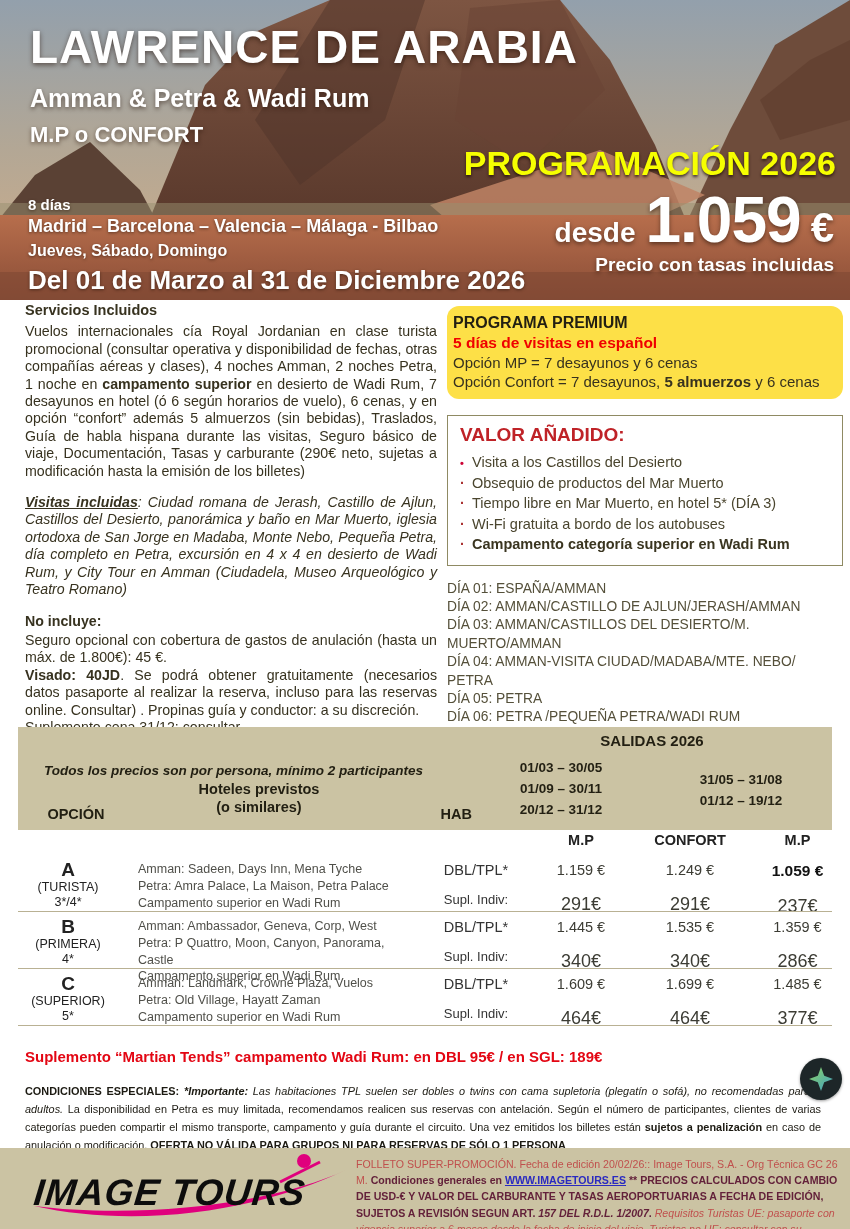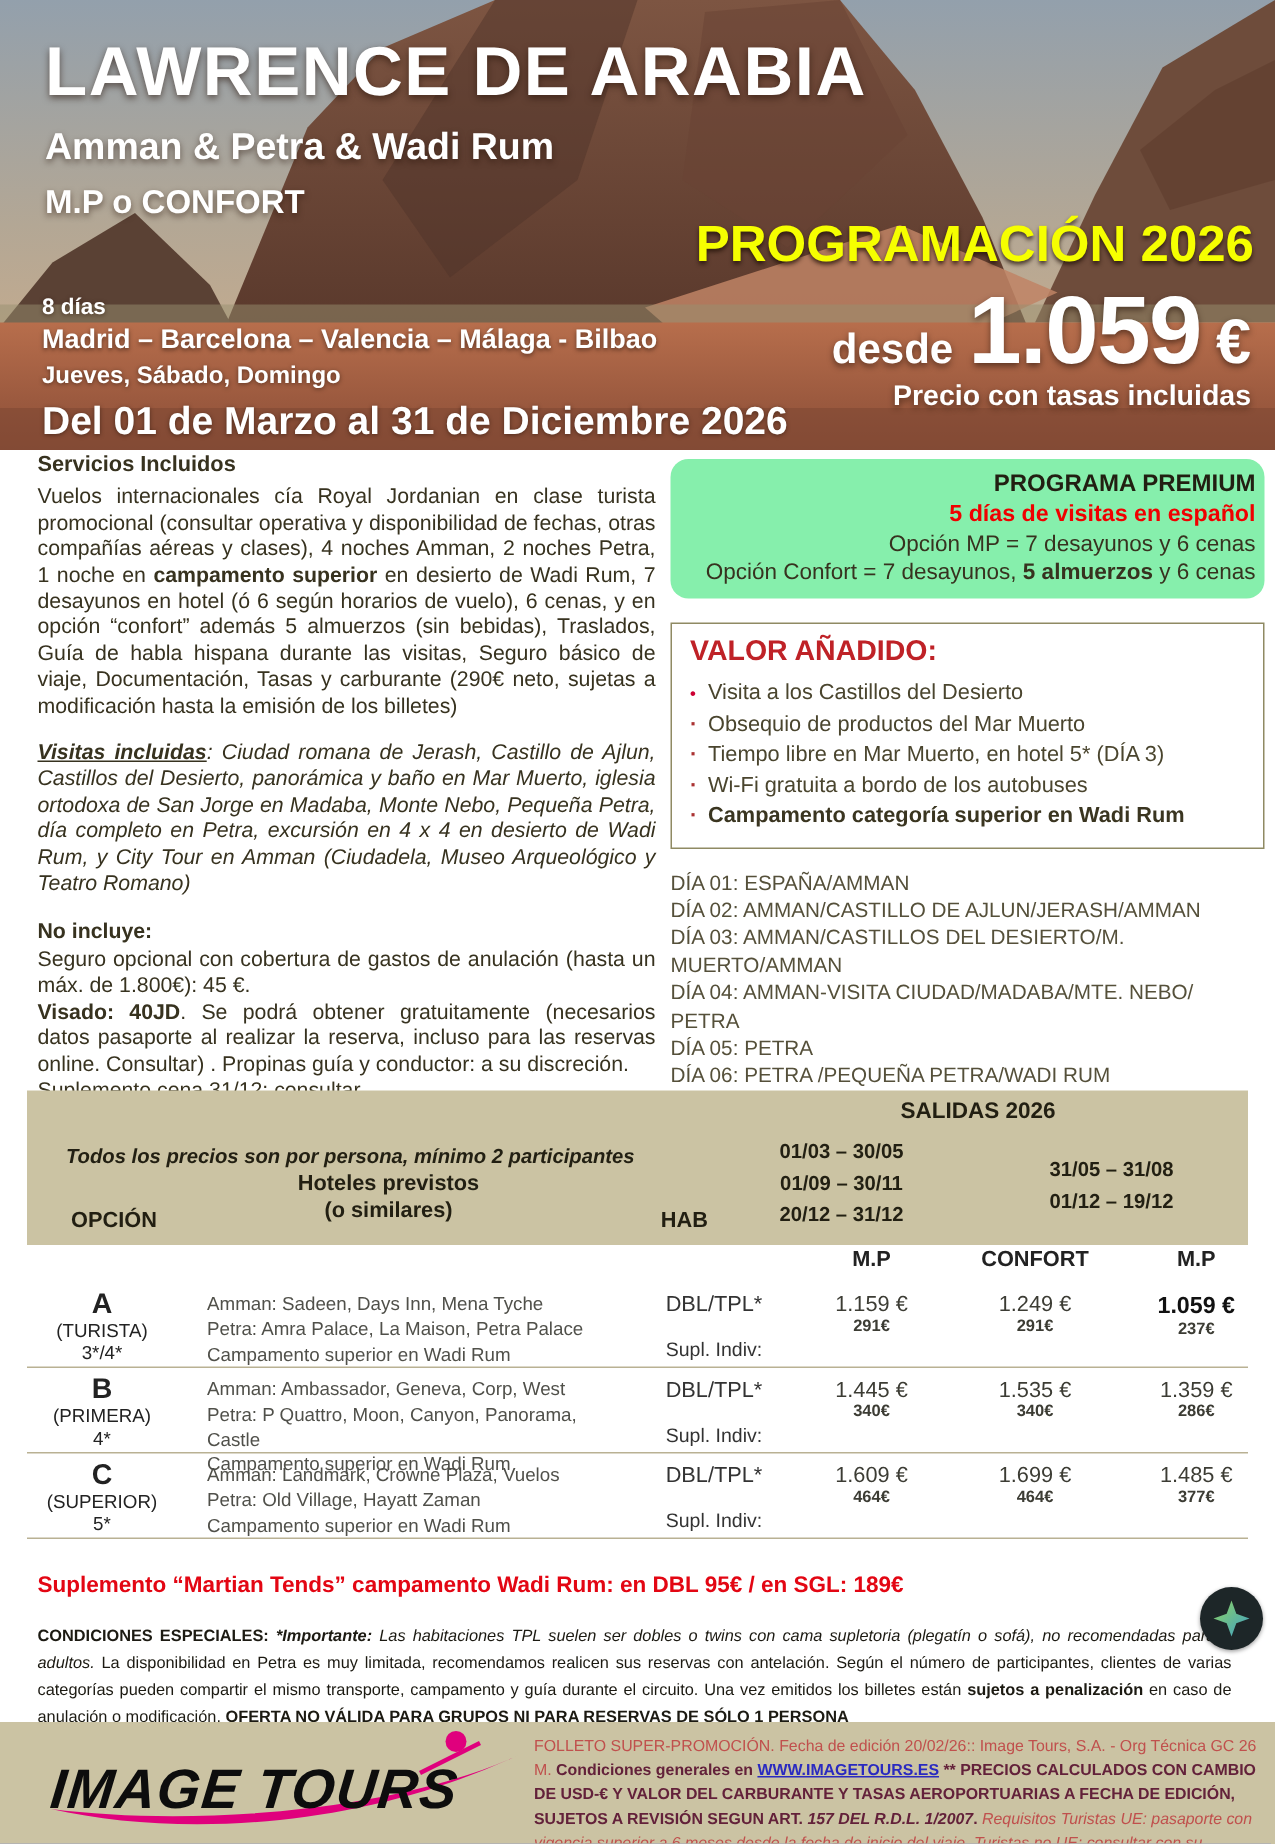--- a/index.html
+++ b/index.html
@@ -32,21 +32,21 @@
 
   
   .left-col{position:absolute;left:25px;top:302px;width:412px;color:#37321f;font-size:14.2px;line-height:17.4px;}
   .lc-title{font-weight:700;font-size:14.5px;margin-bottom:4px;}
   .lc-par{text-align:justify;}
   .visitas{margin-top:14px;font-style:italic;text-align:justify;}
   .noinc{margin-top:14px;}
   .noinc-title{font-weight:700;margin-bottom:2px;}
 
   .right-col{position:absolute;left:447px;top:306px;width:396px;color:#37321f;}
-  .premium-box{background:#86efac;border-radius:12px;text-align:right;padding:8px 6px 9px 6px;}
+  .premium-box{background:#fde047;border-radius:12px;text-align:left;padding:8px 6px 9px 6px;}
   .pb-1{font-weight:700;font-size:16px;color:#221f12;}
   .pb-2{font-weight:700;font-size:15.5px;color:#f00000;margin-top:2px;}
   .pb-3{font-size:15px;margin-top:2px;}
   .pb-4{font-size:15px;margin-top:2px;}
   .valor-box{margin-top:16px;border:1.5px solid #8f8a63;background:#fff;padding:8px 10px 10px 12px;}
   .vb-title{color:#bf2227;font-weight:700;font-size:19px;margin-bottom:6px;}
   .vb-item{font-size:14.5px;color:#4a452e;line-height:20.5px;position:relative;padding-left:12px;}
   .vb-item::before{content:"·";position:absolute;left:0;top:0;font-weight:700;color:#a33;}
   .vb-item.first::before{content:"•";font-size:11px;top:1px;color:#c03;}
   .vb-item.bold{font-weight:700;color:#3a3520;}
@@ -79,21 +79,21 @@
   .c-opt{text-align:center;padding-top:5px;color:#222;}
   .c-opt .letter{font-size:19px;font-weight:700;line-height:19px;}
   .c-opt .cat{font-size:12.5px;margin-top:1px;}
   .c-opt .stars{font-size:12.5px;margin-top:1px;}
   .c-hotels{padding-top:6px;font-size:12.5px;line-height:16.8px;color:#50504a;}
   .c-hab{text-align:center;color:#333;}
   .c-hab .hab1{font-size:14.5px;margin-top:7px;}
   .c-hab .hab2{font-size:13px;margin-top:14px;}
   .c-price{text-align:center;color:#3c3c34;}
   .c-price .p1{font-size:14.5px;margin-top:7px;}
-  .c-price .p2{font-size:11px;font-weight:bold;}
+  .c-price .p2{font-size:18px;margin-top:16px;}
   .c-price .p1.hl{font-weight:700;font-size:15.5px;color:#111;}
 
   .supl-line{position:absolute;left:25px;top:1048px;font-size:15px;color:#e30613;font-weight:700;}
   .conditions{position:absolute;left:25px;top:1082px;width:796px;font-size:10.9px;line-height:18px;
       color:#1c1a12;text-align:justify;}
   .sparkle{position:absolute;left:800px;top:1058px;width:42px;height:42px;border-radius:50%;
       background:#1d2628;display:flex;align-items:center;justify-content:center;
       box-shadow:0 1px 3px rgba(0,0,0,.4);}
 
   

